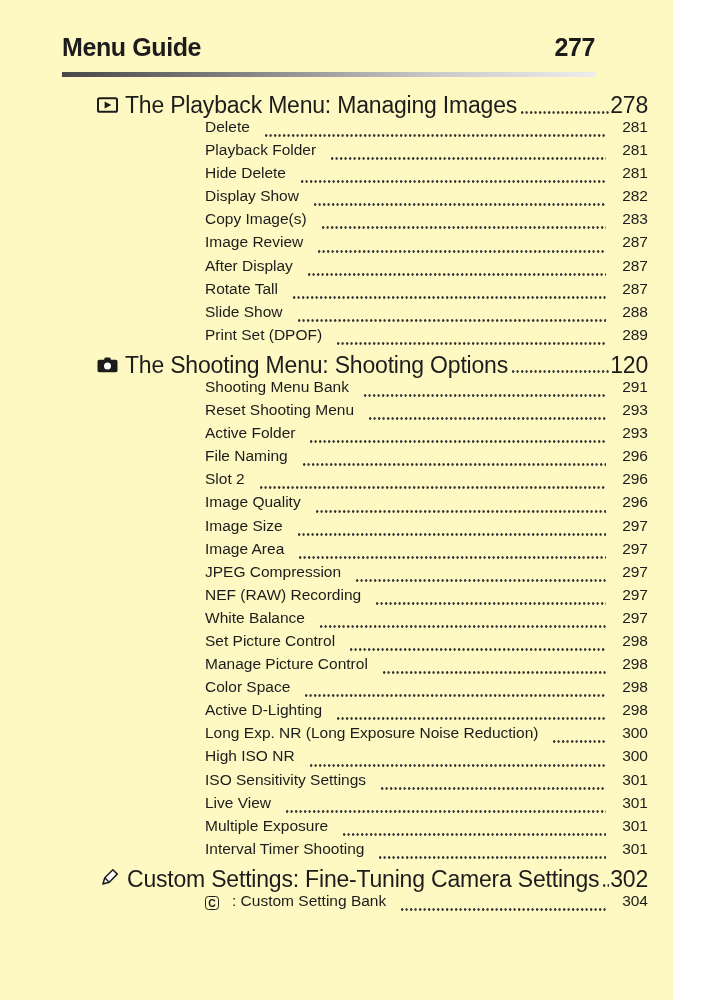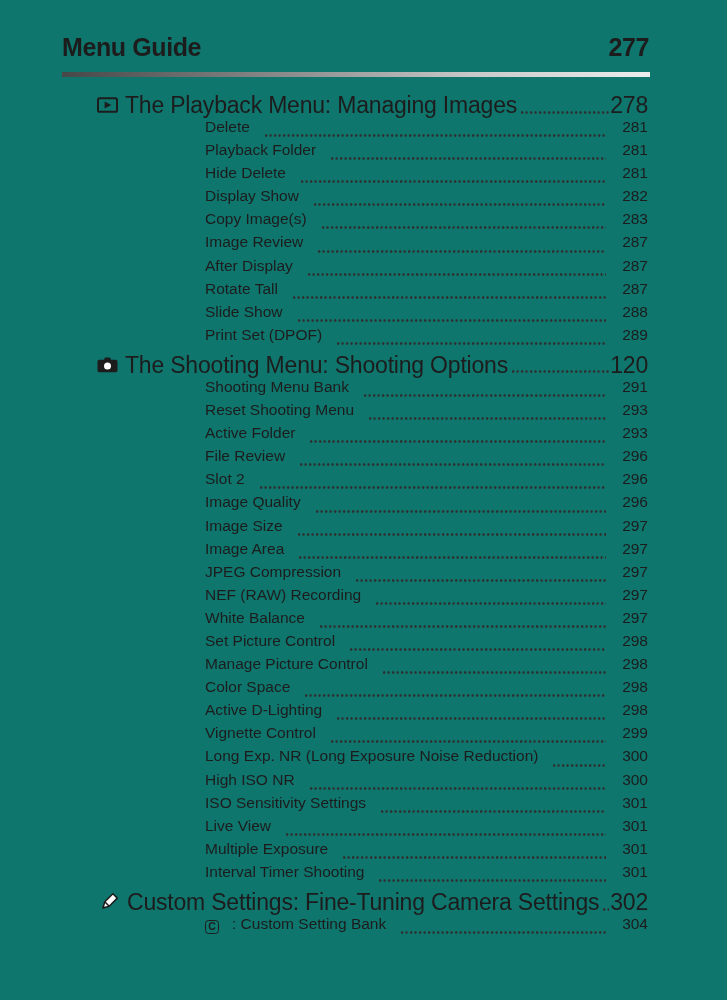--- a/index.html
+++ b/index.html
@@ -1,21 +1,21 @@
 <!DOCTYPE html>
 <html><head>
 <meta charset="utf-8">
 <style>
   html,body { margin:0; padding:0; background:#ffffff; }
   body {
     width:727px; height:1000px;
     font-family:"Liberation Sans","DejaVu Sans",sans-serif;
     color:#1c1c1c;
   }
-  .page { position:relative; width:727px; height:1000px; overflow:hidden; background:#0f766e; }
+  .page { position:relative; width:673px; height:1000px; overflow:hidden; background:#fef9c3; }
 
   
   .header {
     position:absolute; left:62px; right:78px; top:33px;
     display:flex; justify-content:space-between; align-items:baseline;
   }
   .header-title, .header-page { font-size:25px; font-weight:700; letter-spacing:-0.4px; }
   .rule {
     position:absolute; left:62px; right:77px; top:72px; height:4.5px;
     background:linear-gradient(to right,#474747 0%,#8f8f8f 40%,#c9c9c9 70%,#ededed 100%);
@@ -139,21 +139,21 @@
         <span class="label">Reset Shooting Menu</span>
         <span class="leader"></span>
         <span class="pagenum">293</span>
       </div>
       <div class="toc-row toc-sub">
         <span class="label">Active Folder</span>
         <span class="leader"></span>
         <span class="pagenum">293</span>
       </div>
       <div class="toc-row toc-sub">
-        <span class="label">File Review</span>
+        <span class="label">File Naming</span>
         <span class="leader"></span>
         <span class="pagenum">296</span>
       </div>
       <div class="toc-row toc-sub">
         <span class="label">Slot 2</span>
         <span class="leader"></span>
         <span class="pagenum">296</span>
       </div>
       <div class="toc-row toc-sub">
         <span class="label">Image Quality</span>
@@ -197,25 +197,20 @@
       </div>
       <div class="toc-row toc-sub">
         <span class="label">Color Space</span>
         <span class="leader"></span>
         <span class="pagenum">298</span>
       </div>
       <div class="toc-row toc-sub">
         <span class="label">Active D-Lighting</span>
         <span class="leader"></span>
         <span class="pagenum">298</span>
-      </div>
-      <div class="toc-row toc-sub">
-        <span class="label">Vignette Control</span>
-        <span class="leader"></span>
-        <span class="pagenum">299</span>
       </div>
       <div class="toc-row toc-sub">
         <span class="label">Long Exp. NR (Long Exposure Noise Reduction)</span>
         <span class="leader"></span>
         <span class="pagenum">300</span>
       </div>
       <div class="toc-row toc-sub">
         <span class="label">High ISO NR</span>
         <span class="leader"></span>
         <span class="pagenum">300</span>

